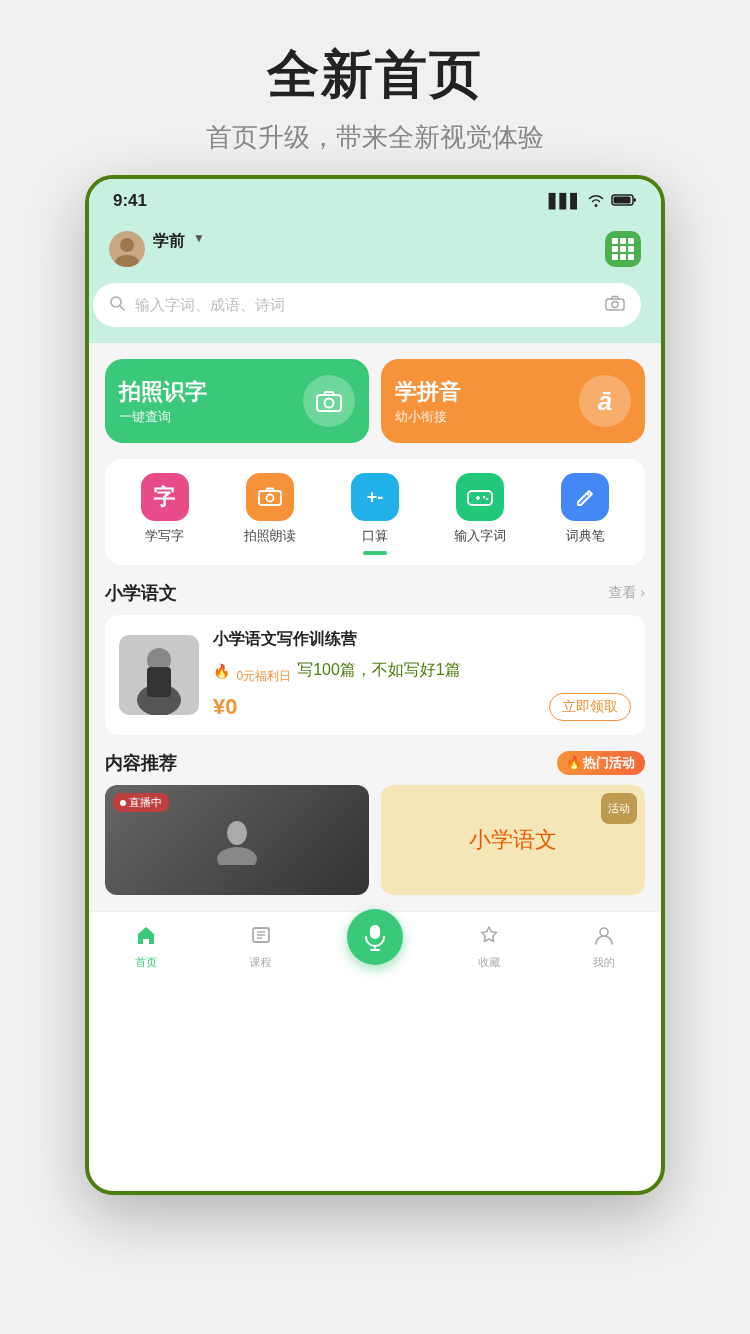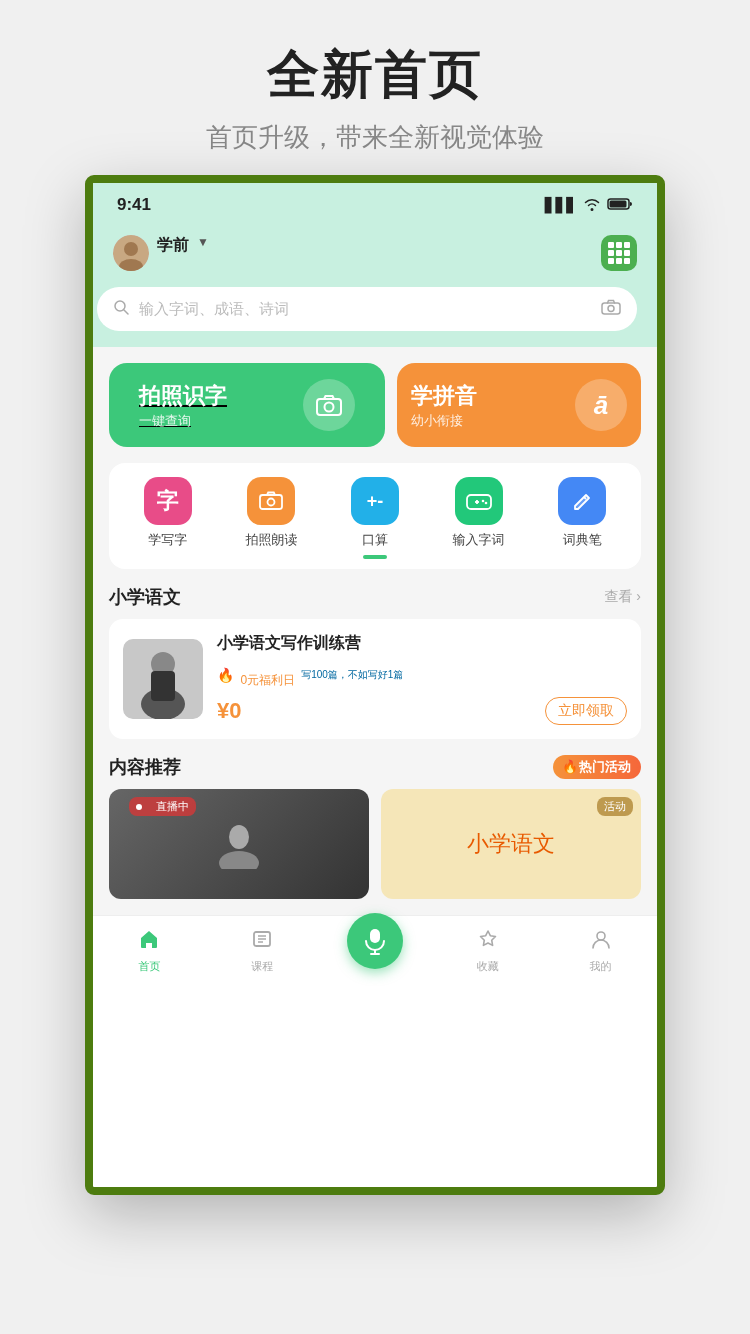--- a/index.html
+++ b/index.html
@@ -32,22 +32,22 @@
       font-size: 26px;
       color: #888;
       margin-top: 10px;
     }
 
     
     .phone-shell {
       width: 580px;
       height: 1020px;
       background: #fff;
-      border-radius: 9px;
-      border: 8px solid #4d7c0f;
+      border-radius: 28px;
+      border: 4px solid #4d7c0f;
       box-shadow: 0 20px 60px rgba(0,0,0,0.25);
       overflow: hidden;
       position: relative;
       flex-shrink: 0;
     }
 
     
     .status-bar {
       background: #c8f0e0;
       height: 44px;
@@ -157,25 +157,24 @@
     
     .big-buttons {
       display: flex;
       gap: 12px;
       margin-bottom: 16px;
     }
     .btn-photo {
       flex: 1;
       background: #3cc87a;
       border-radius: 18px;
-      padding: 16px 30px;
+      padding: 16px 14px;
       display: flex;
       align-items: center;
       justify-content: space-between;
-      text-decoration: underline;
     }
     .btn-photo-text .main-text {
       font-size: 22px;
       font-weight: 800;
       color: #fff;
       display: block;
     }
     .btn-photo-text .sub-text {
       font-size: 13px;
       color: rgba(255,255,255,0.85);
@@ -310,21 +309,21 @@
       margin-bottom: 6px;
     }
     .course-tag-row {
       display: flex;
       align-items: center;
       gap: 6px;
       margin-bottom: 8px;
     }
     .fire-icon { color: #f5923a; font-size: 14px; }
     .tag-text { font-size: 12px; color: #f5923a; margin-top: 12px; }
-    .course-desc { font-size: 10px; color: #0369a1; }
+    .course-desc { font-size: 16px; color: #4d7c0f; }
     .course-bottom {
       display: flex;
       align-items: center;
       justify-content: space-between;
     }
     .price {
       font-size: 22px;
       font-weight: 700;
       color: #f5923a;
     }
@@ -362,29 +361,29 @@
       width: 100%;
       height: 100%;
       background: linear-gradient(135deg, #666, #333);
       display: flex;
       align-items: center;
       justify-content: center;
     }
     .live-badge {
       position: absolute;
       top: 8px;
-      left: 20px;
+      left: 8px;
       background: rgba(200,60,60,0.9);
       color: #fff;
       font-size: 11px;
       padding: 2px 7px;
       border-radius: 8px;
       display: flex;
       align-items: center;
-      gap: 14px;
+      gap: 3px;
     }
     .live-dot {
       width: 6px;
       height: 6px;
       background: #fff;
       border-radius: 50%;
     }
     .content-card-text {
       flex: 1;
       height: 110px;
@@ -401,21 +400,21 @@
       color: #e85a00;
       text-align: center;
     }
     .activity-badge {
       position: absolute;
       top: 8px;
       right: 8px;
       background: rgba(180,140,60,0.85);
       color: #fff;
       font-size: 11px;
-      padding: 2px 7px;
+      padding: 8px 7px;
       border-radius: 8px;
     }
 
     
     .tab-bar {
       background: #fff;
       height: 70px;
       display: flex;
       align-items: center;
       justify-content: space-around;

